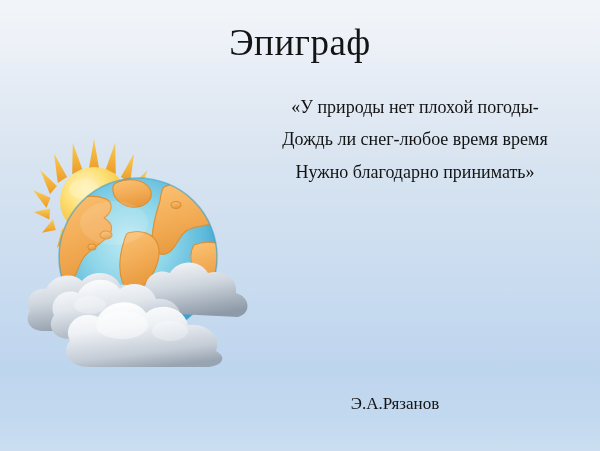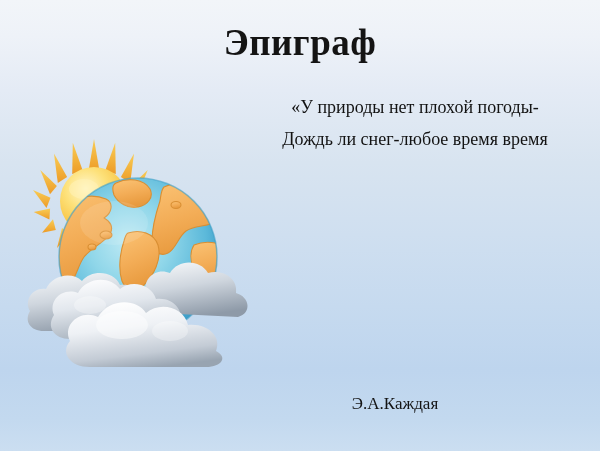--- a/index.html
+++ b/index.html
@@ -31,21 +31,21 @@
   }
 
   
   #slide-title {
     position: absolute;
     left: 0;
     top: 24px;
     width: 600px;
     text-align: center;
     font-size: 37px;
-    font-weight: bold;
+    font-weight: normal;
     color: #141414;
     letter-spacing: 0.5px;
     line-height: 1.05;
   }
 
   
   #quote-block {
     position: absolute;
     left: 245px;
     top: 96px;
@@ -210,17 +210,18 @@
         <ellipse cx="104" cy="190" rx="26" ry="14" fill="#ffffff" opacity="0.45"></ellipse>
         <ellipse cx="152" cy="196" rx="18" ry="10" fill="#ffffff" opacity="0.3"></ellipse>
         <ellipse cx="72" cy="170" rx="16" ry="9" fill="#ffffff" opacity="0.3"></ellipse>
       </g>
     </svg>
   </div>
 
   <div id="quote-block">
     <p class="quote-stanza">«У природы нет плохой погоды-</p>
     <p class="quote-stanza">Дождь ли снег-любое время время</p>
+    <p class="quote-stanza">Нужно благодарно принимать»</p>
   </div>
 
-  <div id="attribution">Э.А.Каждая</div>
+  <div id="attribution">Э.А.Рязанов</div>
 
 </div>
 
 </body></html>

